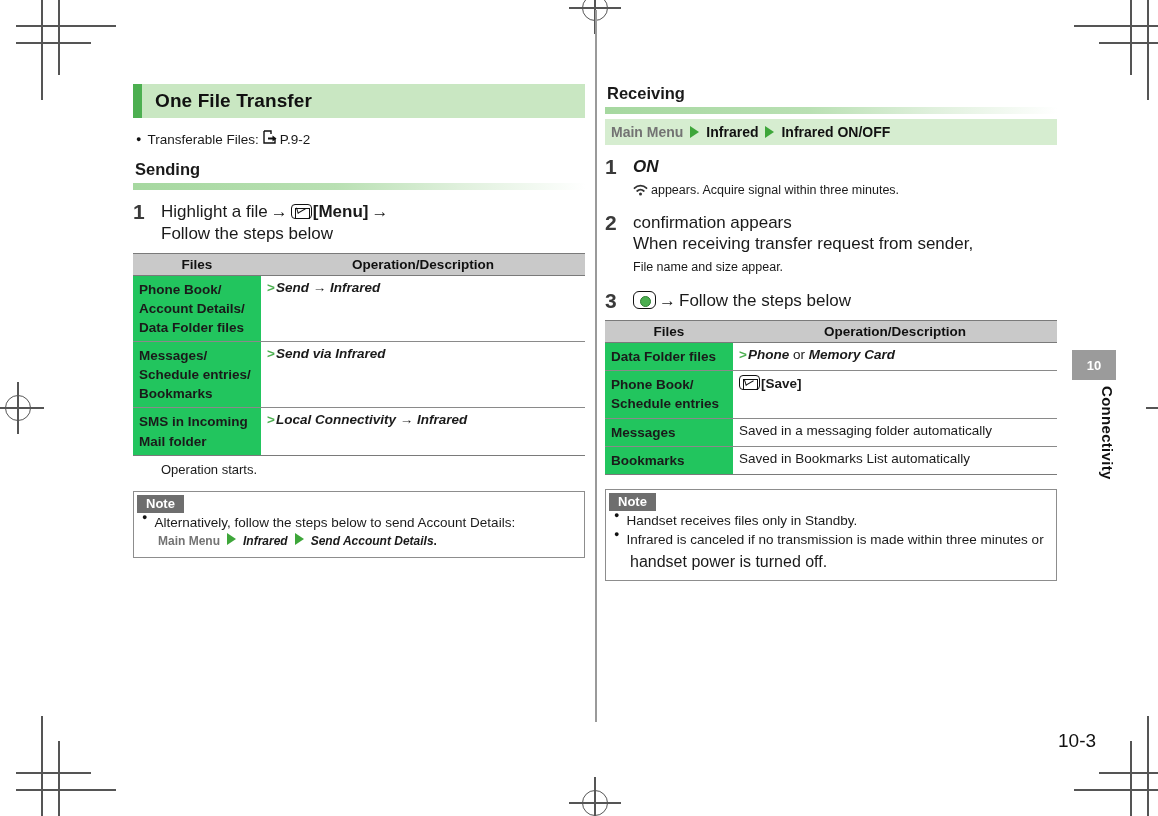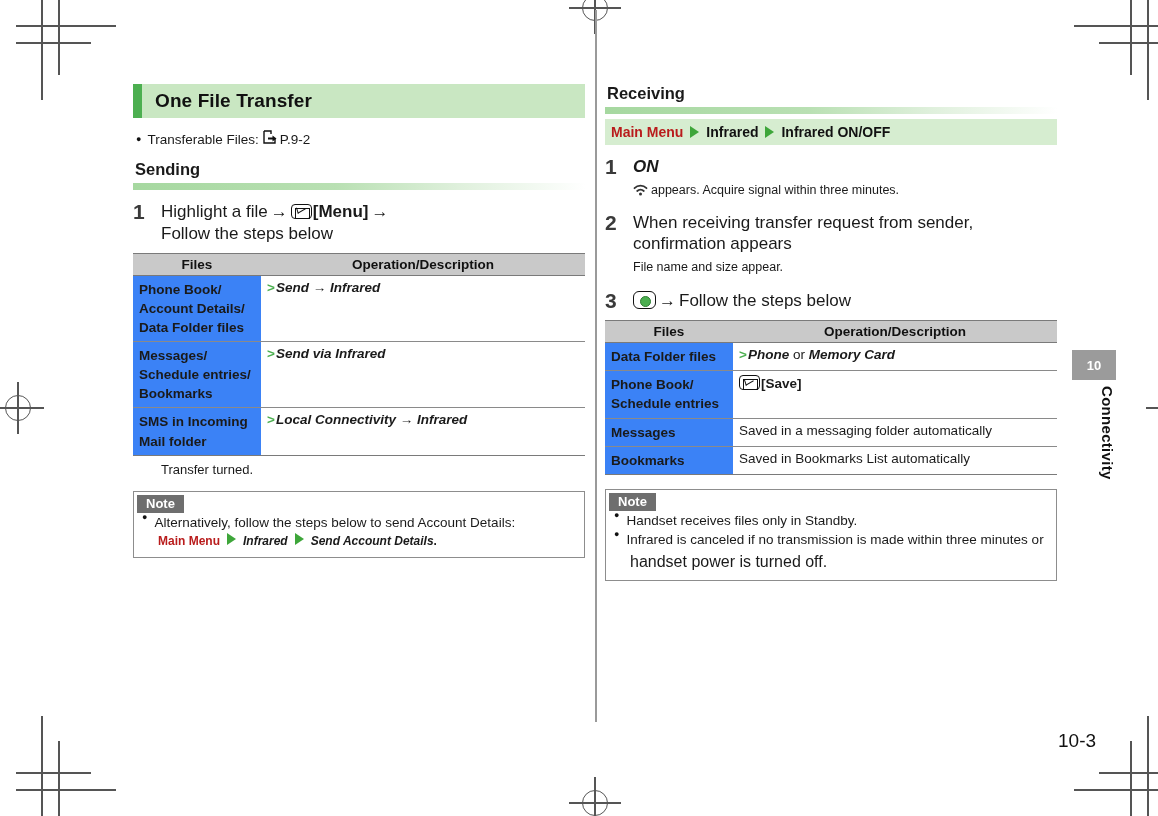--- a/index.html
+++ b/index.html
@@ -69,21 +69,21 @@
   .sec-head-plain {
     font-size:16.5px; font-weight:bold; padding-left:2px;
   }
 
   
   .crumb-band {
     margin-top:5px; height:26px; background:#d6edd0;
     display:flex; align-items:center; padding-left:6px;
     font-size:14px; font-weight:bold;
   }
-  .crumb-main { color:#b91c1c; }
+  .crumb-main { color:#737373; }
   .crumb-item { color:#111; }
   .tri {
     display:inline-block; width:0; height:0; margin:0 7px;
     border-left:9px solid #3ea63a;
     border-top:6px solid transparent; border-bottom:6px solid transparent;
   }
 
   
   .step { display:flex; margin-top:11px; }
   .step-num {
@@ -129,21 +129,21 @@
   table.ops th {
     background:#c9c9c9; font-size:13.5px; font-weight:bold; color:#111;
     padding:3px 4px; text-align:center;
     border-top:1.5px solid #7a7a7a; border-bottom:1.5px solid #7a7a7a;
   }
   table.ops td {
     padding:4px 6px; vertical-align:top;
     border-bottom:1.2px solid #8a8a8a;
   }
   table.ops td.filecell {
-    background:#3b82f6; font-weight:bold; width:128px; line-height:1.42;
+    background:#22c55e; font-weight:bold; width:128px; line-height:1.42;
   }
   table.ops tr.last td { border-bottom:1.5px solid #7a7a7a; }
   .gt { color:#4caf50; font-weight:bold; font-style:normal; margin-right:1px; }
   .opital { font-style:italic; font-weight:bold; }
   .plain { font-style:normal; font-weight:normal; }
   .tall td { height:58px; }
   .tall2 td { height:40px; }
 
   .after-table {
     font-size:13px; margin-top:6px; padding-left:28px;
@@ -289,21 +289,21 @@
           </td>
           <td>
             <span class="gt">&gt;</span><span class="opital">Local Connectivity</span>
             <span class="plain">→</span>
             <span class="opital">Infrared</span>
           </td>
         </tr>
       </tbody>
     </table>
 
-    <div class="after-table">Transfer turned.</div>
+    <div class="after-table">Operation starts.</div>
 
     <div class="note-box">
       <div class="note-tag">Note</div>
       <div class="note-li">
         <span class="dot">●</span>
         <span>Alternatively, follow the steps below to send Account Details:</span>
       </div>
       <div class="note-sub note-crumb">
         <span class="crumb-main">Main Menu</span><span class="tri"></span><span class="opital">Infrared</span><span class="tri"></span><span class="opital">Send Account Details</span><span>.</span>
       </div>
@@ -335,22 +335,22 @@
               <circle cx="7.5" cy="10" r="1.5" fill="#333"></circle>
             </svg>
           </span><span>appears. Acquire signal within three minutes.</span>
         </div>
       </div>
     </div>
 
     <div class="step">
       <div class="step-num">2</div>
       <div class="step-body">
+        <div class="step-main">confirmation appears</div>
         <div class="step-main">When receiving transfer request from sender,</div>
-        <div class="step-main">confirmation appears</div>
         <div class="step-sub">File name and size appear.</div>
       </div>
     </div>
 
     <div class="step" style="margin-top:14px;">
       <div class="step-num">3</div>
       <div class="step-body">
         <div class="step-main">
           <span class="key-ctr"></span><span class="arrow">→</span><span>Follow the steps below</span>
         </div>

